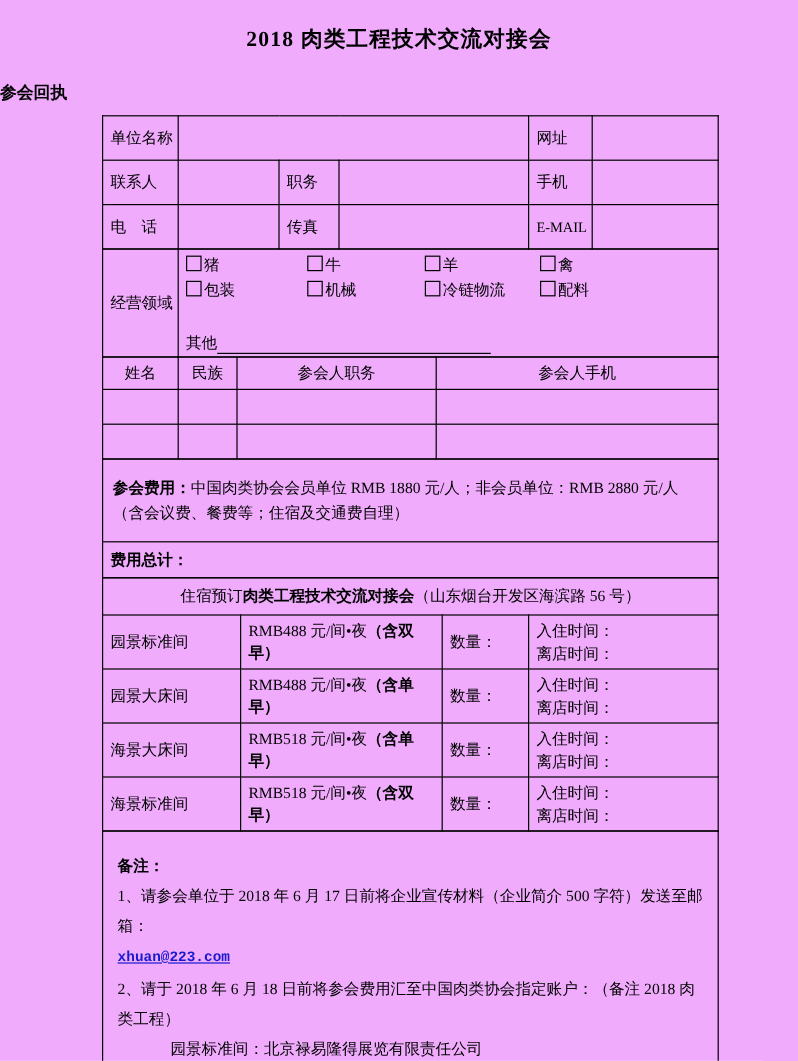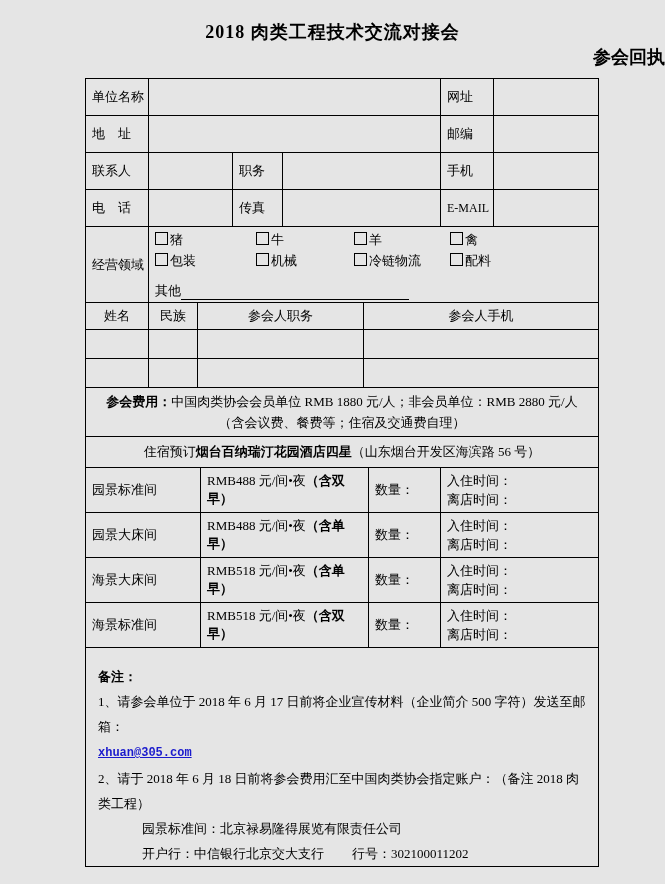--- a/index.html
+++ b/index.html
@@ -1,36 +1,36 @@
 <!DOCTYPE html>
 <html><head>
 <meta charset="utf-8">
 <style>
   html,body { margin:0; padding:0; }
   .page {
-    width:665px; height:884px; background:#e5e5e5; color:#000;
+    width:665px; height:884px; background:#f0abfc; color:#000;
     font-family:"Liberation Serif","DejaVu Serif",serif;
     position:relative; overflow:hidden; box-sizing:border-box;
   }
   .doc-title { text-align:center; font-weight:bold; font-size:18px; padding-top:20px; letter-spacing:1px; }
-  .doc-subtitle { text-align:right; font-weight:bold; font-size:18px; margin-top:1px; }
+  .doc-subtitle { text-align:left; font-weight:bold; font-size:14px; margin-top:25px; }
   .form-wrap { margin:10px 0 0 85px; width:513px; }
   table { border-collapse:collapse; table-layout:fixed; width:513px; margin-top:-1px; }
   td { border:1px solid #000; font-size:13px; padding:2px 6px; vertical-align:middle; box-sizing:border-box; overflow:hidden; }
   .lbl { white-space:nowrap;margin-left:36px; }
   .r37 td { height:37px; }
   .r29 td { height:29px; }
   .biz-cell { height:74px; vertical-align:top; padding-top:4px; }
   .biz-grid { display:grid; grid-template-columns:101px 98px 96px auto; row-gap:3px; }
   .cb-item { white-space:nowrap; }
   .cbox { display:inline-block; width:11px; height:11px; border:1px solid #000; margin-right:2px; vertical-align:-1px; }
-  .other-line { margin-top:12px; }
+  .other-line { margin-top:26px; }
   .other-blank { display:inline-block; width:228px; border-bottom:1px solid #000; height:14px; vertical-align:bottom; }
   .center { text-align:center; }
-  .fees-cell { height:48px; line-height:21px; padding:3px 8px;text-align:center; }
+  .fees-cell { height:48px; line-height:21px; padding:13px 8px; }
   .bold { font-weight:bold; }
   .total-cell { height:30px; }
   .hotel-head td { height:31px; text-align:center; }
   .hotel-row td { height:45px; }
   .times { line-height:19px; }
   .notes-cell { height:188px; vertical-align:top; padding:16px 10px 0 12px; line-height:25px; font-size:13px; }
   .email-link { color:#1a1acd; font-weight:bold; text-decoration:underline; font-family:"Liberation Mono","DejaVu Sans Mono",monospace; font-size:12px; }
   .indent { padding-left:44px; }
   .gap { display:inline-block; width:28px; }
 </style>
@@ -50,26 +50,20 @@
           <col style="width:50px">
           <col style="width:158px">
           <col style="width:53px">
           <col style="width:105px">
         </colgroup>
       <tbody>
           <tr class="r37">
         <td class="lbl">单位名称</td>
         <td colspan="3"></td>
         <td class="lbl">网址</td>
-        <td></td>
-      </tr>
-      <tr class="r37">
-        <td class="lbl">地　址</td>
-        <td colspan="3"></td>
-        <td class="lbl">邮编</td>
         <td></td>
       </tr>
       <tr class="r37">
         <td class="lbl">联系人</td>
         <td></td>
         <td class="lbl">职务</td>
         <td></td>
         <td class="lbl">手机</td>
         <td></td>
       </tr>
@@ -141,33 +135,36 @@
       </table>
 
     <table>
       <colgroup>
           <col style="width:513px">
         </colgroup>
       <tbody>
           <tr>
         <td class="fees-cell"><span class="bold">参会费用：</span><span>中国肉类协会会员单位 RMB 1880 元/人；非会员单位：RMB 2880 元/人</span><br><span>（含会议费、餐费等；住宿及交通费自理）</span></td>
       </tr>
+      <tr>
+        <td class="total-cell"><span class="bold">费用总计：</span></td>
+      </tr>
     </tbody>
       </table>
 
     <table>
       <colgroup>
           <col style="width:115px">
           <col style="width:168px">
           <col style="width:72px">
           <col style="width:158px">
         </colgroup>
       <tbody>
           <tr class="hotel-head">
-        <td colspan="4"><span>住宿预订</span><span class="bold">烟台百纳瑞汀花园酒店四星</span><span>（山东烟台开发区海滨路 56 号）</span></td>
+        <td colspan="4"><span>住宿预订</span><span class="bold">肉类工程技术交流对接会</span><span>（山东烟台开发区海滨路 56 号）</span></td>
       </tr>
       <tr class="hotel-row">
         <td>园景标准间</td>
         <td><span>RMB488 元/间•夜</span><span class="bold">（含双早）</span></td>
         <td><span>数量：</span></td>
         <td class="times"><span>入住时间：</span><br><span>离店时间：</span></td>
       </tr>
       <tr class="hotel-row">
         <td>园景大床间</td>
         <td><span>RMB488 元/间•夜</span><span class="bold">（含单早）</span></td>
@@ -191,21 +188,21 @@
 
     <table>
       <colgroup>
           <col style="width:513px">
         </colgroup>
       <tbody>
           <tr>
         <td class="notes-cell">
           <div class="bold">备注：</div>
           <div>1、请参会单位于 2018 年 6 月 17 日前将企业宣传材料（企业简介 500 字符）发送至邮箱：</div>
-          <div><a class="email-link">xhuan@305.com</a></div>
+          <div><a class="email-link">xhuan@223.com</a></div>
           <div>2、请于 2018 年 6 月 18 日前将参会费用汇至中国肉类协会指定账户：（备注 2018 肉类工程）</div>
           <div class="indent">园景标准间：北京禄易隆得展览有限责任公司</div>
           <div class="indent"><span>开户行：中信银行北京交大支行</span><span class="gap"></span><span>行号：302100011202</span></div>
 
         </td>
       </tr>
     </tbody>
       </table>
 
   </div>

